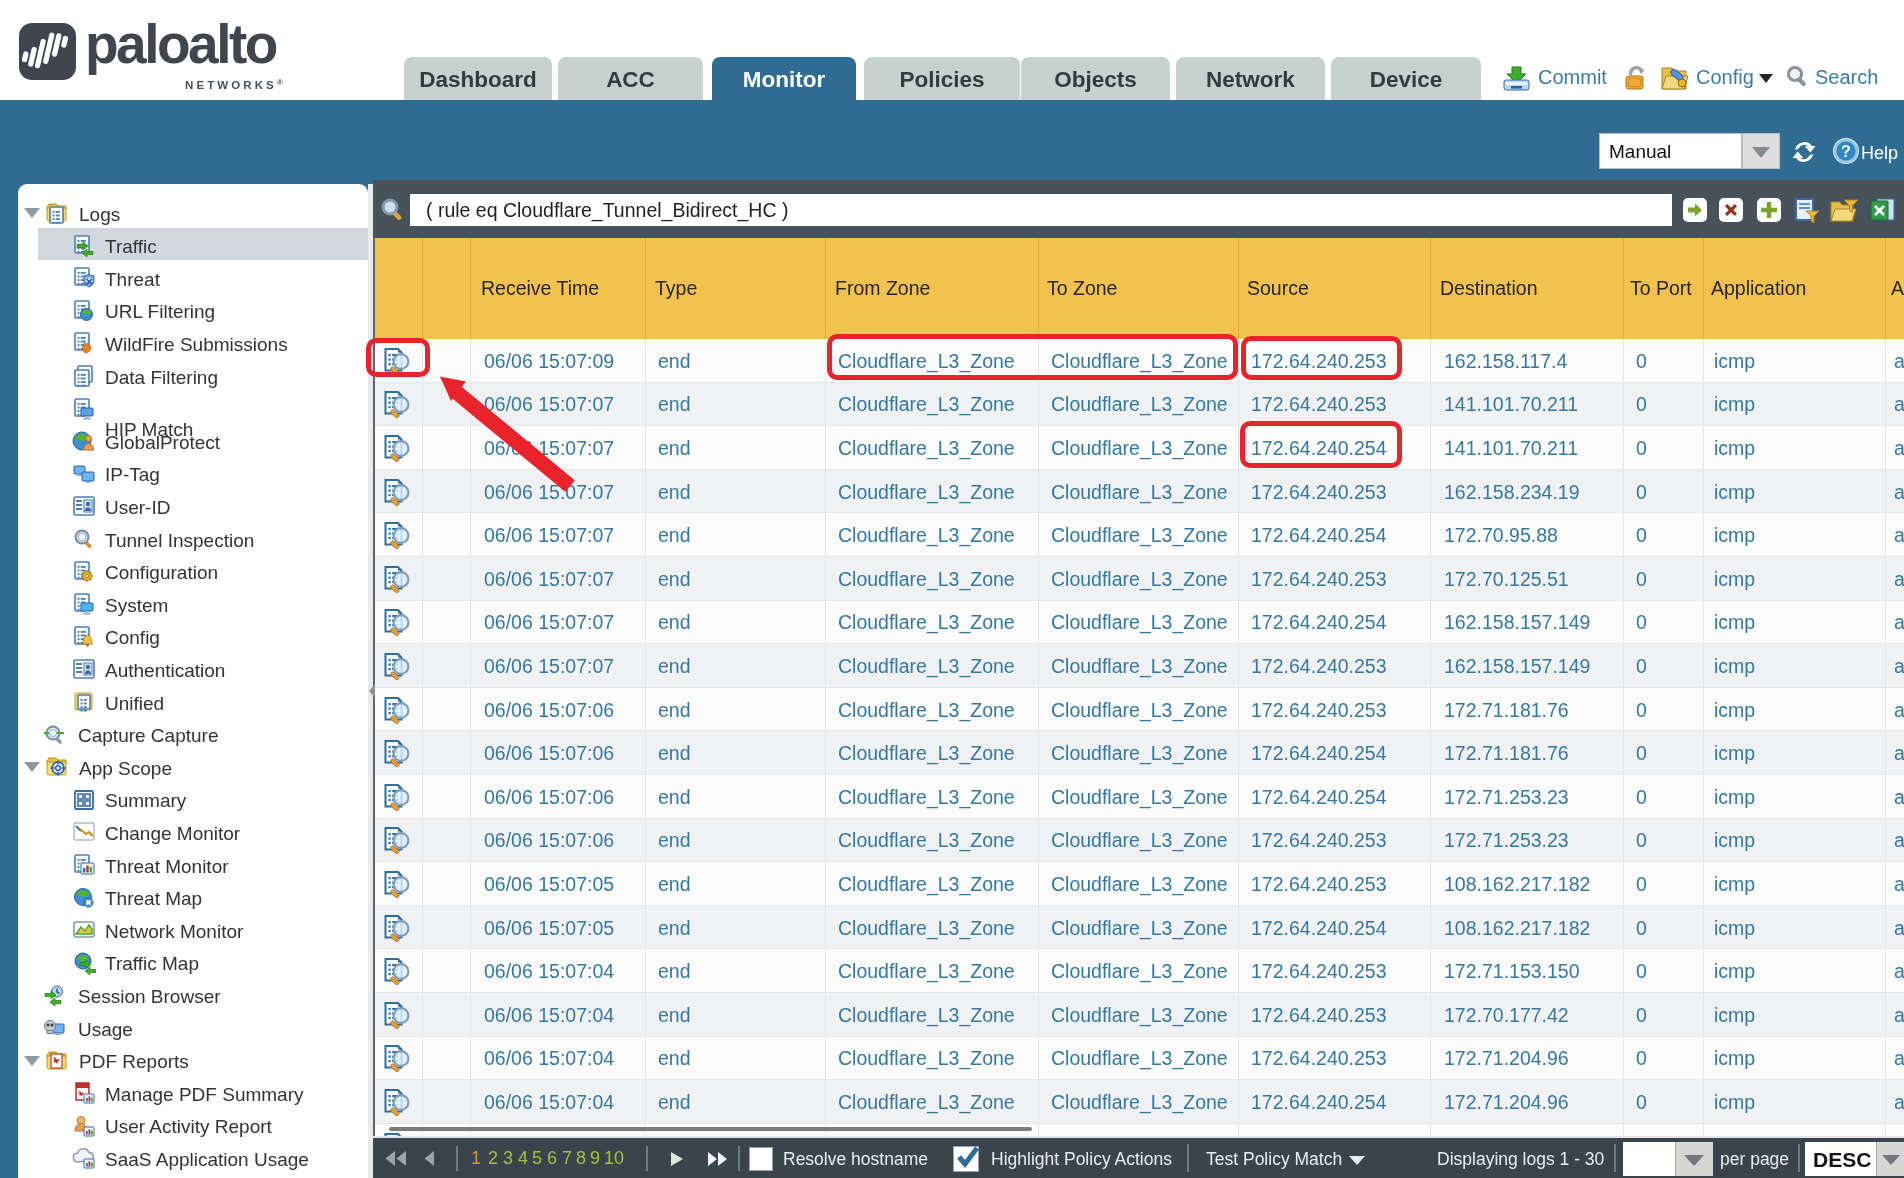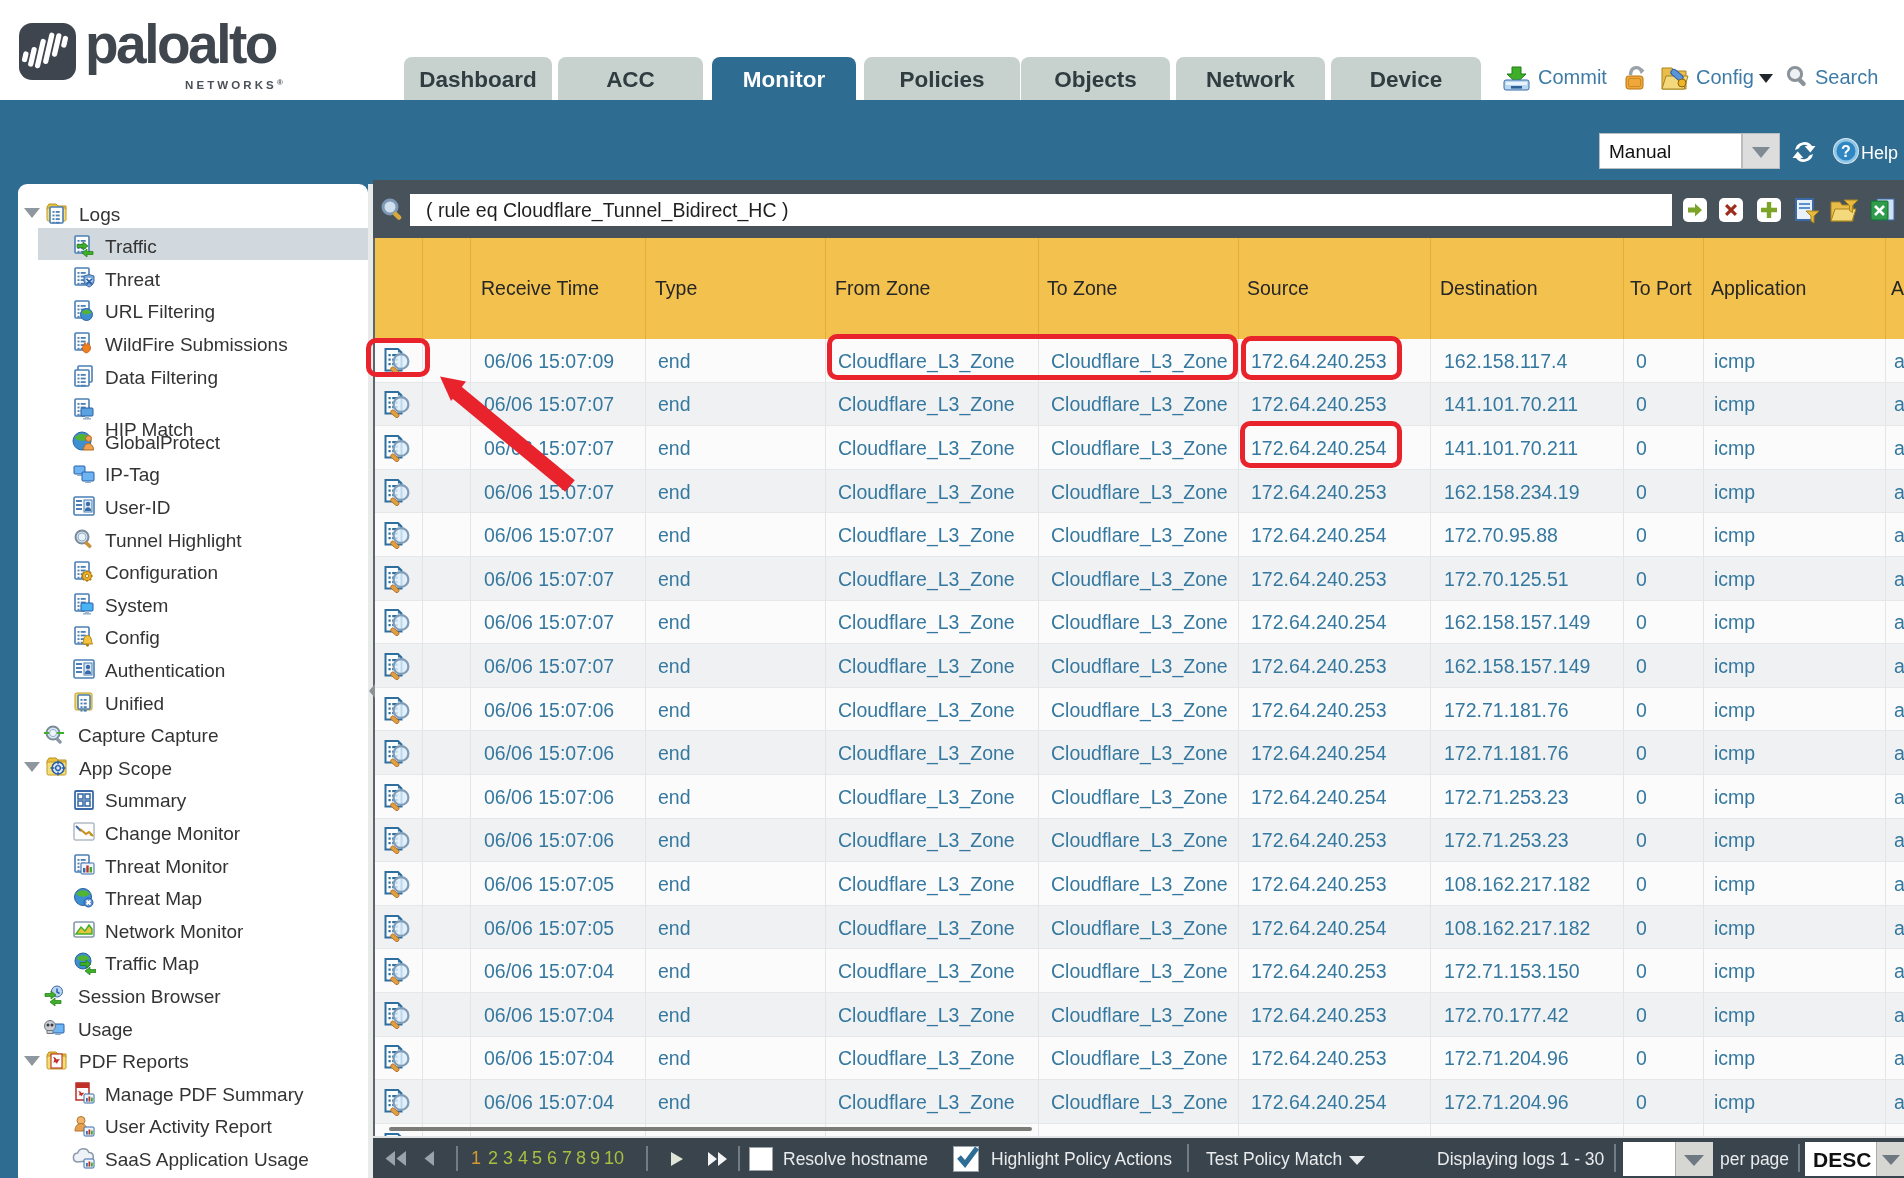--- a/index.html
+++ b/index.html
@@ -791,21 +791,21 @@
       <rect x="12" y="6" width="8" height="12" fill="#dce9f5" stroke="#4a7fb5"></rect>
       <circle cx="16" cy="10" r="2.2" fill="#3a6ba8"></circle>
       <path d="M12.8 17 c0-2.4 1.5-3.8 3.2-3.8 s3.2 1.4 3.2 3.8z" fill="#3a6ba8"></path>
     </svg></div>
 <div class="sitem" style="left:105px;top:496.9px;">User-ID</div>
 <div class="a sicon" style="left:72px;top:527.0px;"><svg width="24" height="24" viewBox="0 0 24 24">
       <circle cx="10" cy="10" r="6.5" fill="#cfe2f3" stroke="#7a8a99" stroke-width="2"></circle>
       <circle cx="10" cy="10" r="4" fill="#e8f2fb" stroke="#9ab0c4"></circle>
       <rect x="14.5" y="13.5" width="8" height="3.6" rx="1.6" transform="rotate(45 14.5 13.5)" fill="#c89038"></rect>
     </svg></div>
-<div class="sitem" style="left:105px;top:529.5px;">Tunnel Highlight</div>
+<div class="sitem" style="left:105px;top:529.5px;">Tunnel Inspection</div>
 <div class="a sicon" style="left:72px;top:559.6px;"><svg width="24" height="24" viewBox="0 0 24 24">
       <rect x="3" y="2" width="14" height="17" rx="1" fill="#fdfdfd" stroke="#4a7fb5" stroke-width="1.6"></rect>
       <rect x="5.5" y="6.0" width="2" height="1.8" fill="#4a7fb5"></rect>
       <rect x="8.7" y="6.0" width="5" height="1.8" fill="#4a7fb5"></rect>
       <rect x="5.5" y="9.6" width="2" height="1.8" fill="#4a7fb5"></rect>
       <rect x="8.7" y="9.6" width="5" height="1.8" fill="#4a7fb5"></rect>
       <rect x="5.5" y="13.2" width="2" height="1.8" fill="#4a7fb5"></rect>
       <rect x="8.7" y="13.2" width="5" height="1.8" fill="#4a7fb5"></rect>
       <rect x="5.5" y="16.8" width="2" height="1.8" fill="#4a7fb5"></rect>
       <rect x="8.7" y="16.8" width="5" height="1.8" fill="#4a7fb5"></rect>

